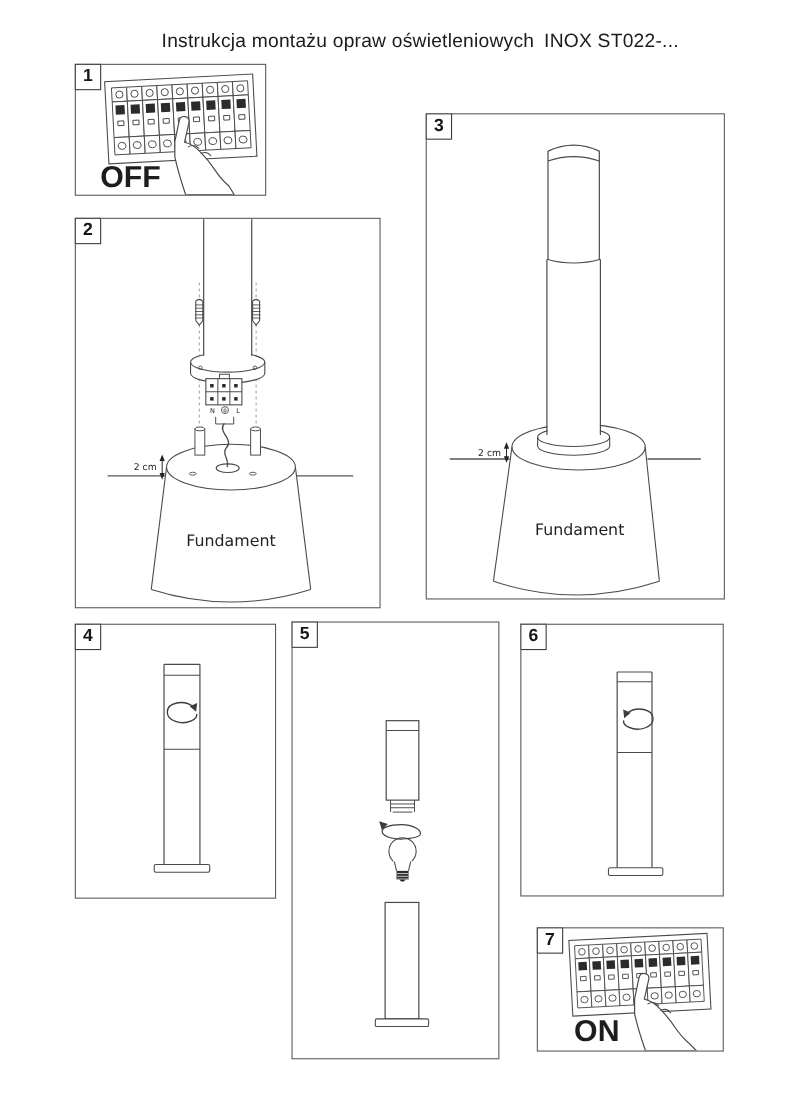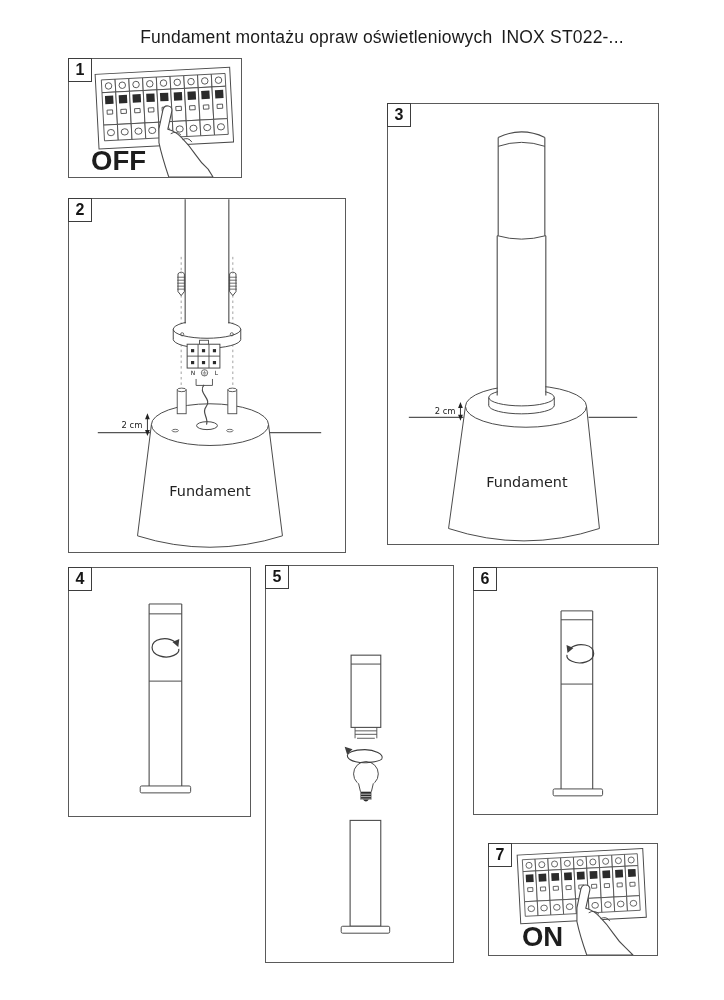--- a/index.html
+++ b/index.html
@@ -44,21 +44,21 @@
       <rect x="0" y="13" width="14" height="33" fill="#fff"></rect>
       <rect x="2.8" y="16.5" width="8.4" height="8.4" fill="#2b2b2b" stroke="none"></rect>
       <rect x="4.2" y="31" width="5.6" height="4.2" fill="#fff"></rect>
       <rect x="0" y="46" width="14" height="16" fill="#fff"></rect>
       <ellipse cx="7" cy="54" rx="3.6" ry="3.2" fill="#fff"></ellipse>
     </g>
   </defs>
 </svg>
 
 <div class="page-title">
-  <span>Fundament montażu opraw oświetleniowych</span><span class="part2">INOX ST022-...</span>
+  <span>Instrukcja montażu opraw oświetleniowych</span><span class="part2">INOX ST022-...</span>
 </div>
 
 <div class="panel p1">
   <div class="badge">1</div>
   <svg class="art" viewBox="0 0 174 120">
     <g transform="rotate(-3 96 50)">
       <rect x="28" y="12" width="137" height="76" fill="#fff" stroke="#4a4a4a" stroke-width="1"></rect>
       <g transform="translate(34,18)">
         <use href="#bmod" x="0"></use>
           <use href="#bmod" x="14"></use>

